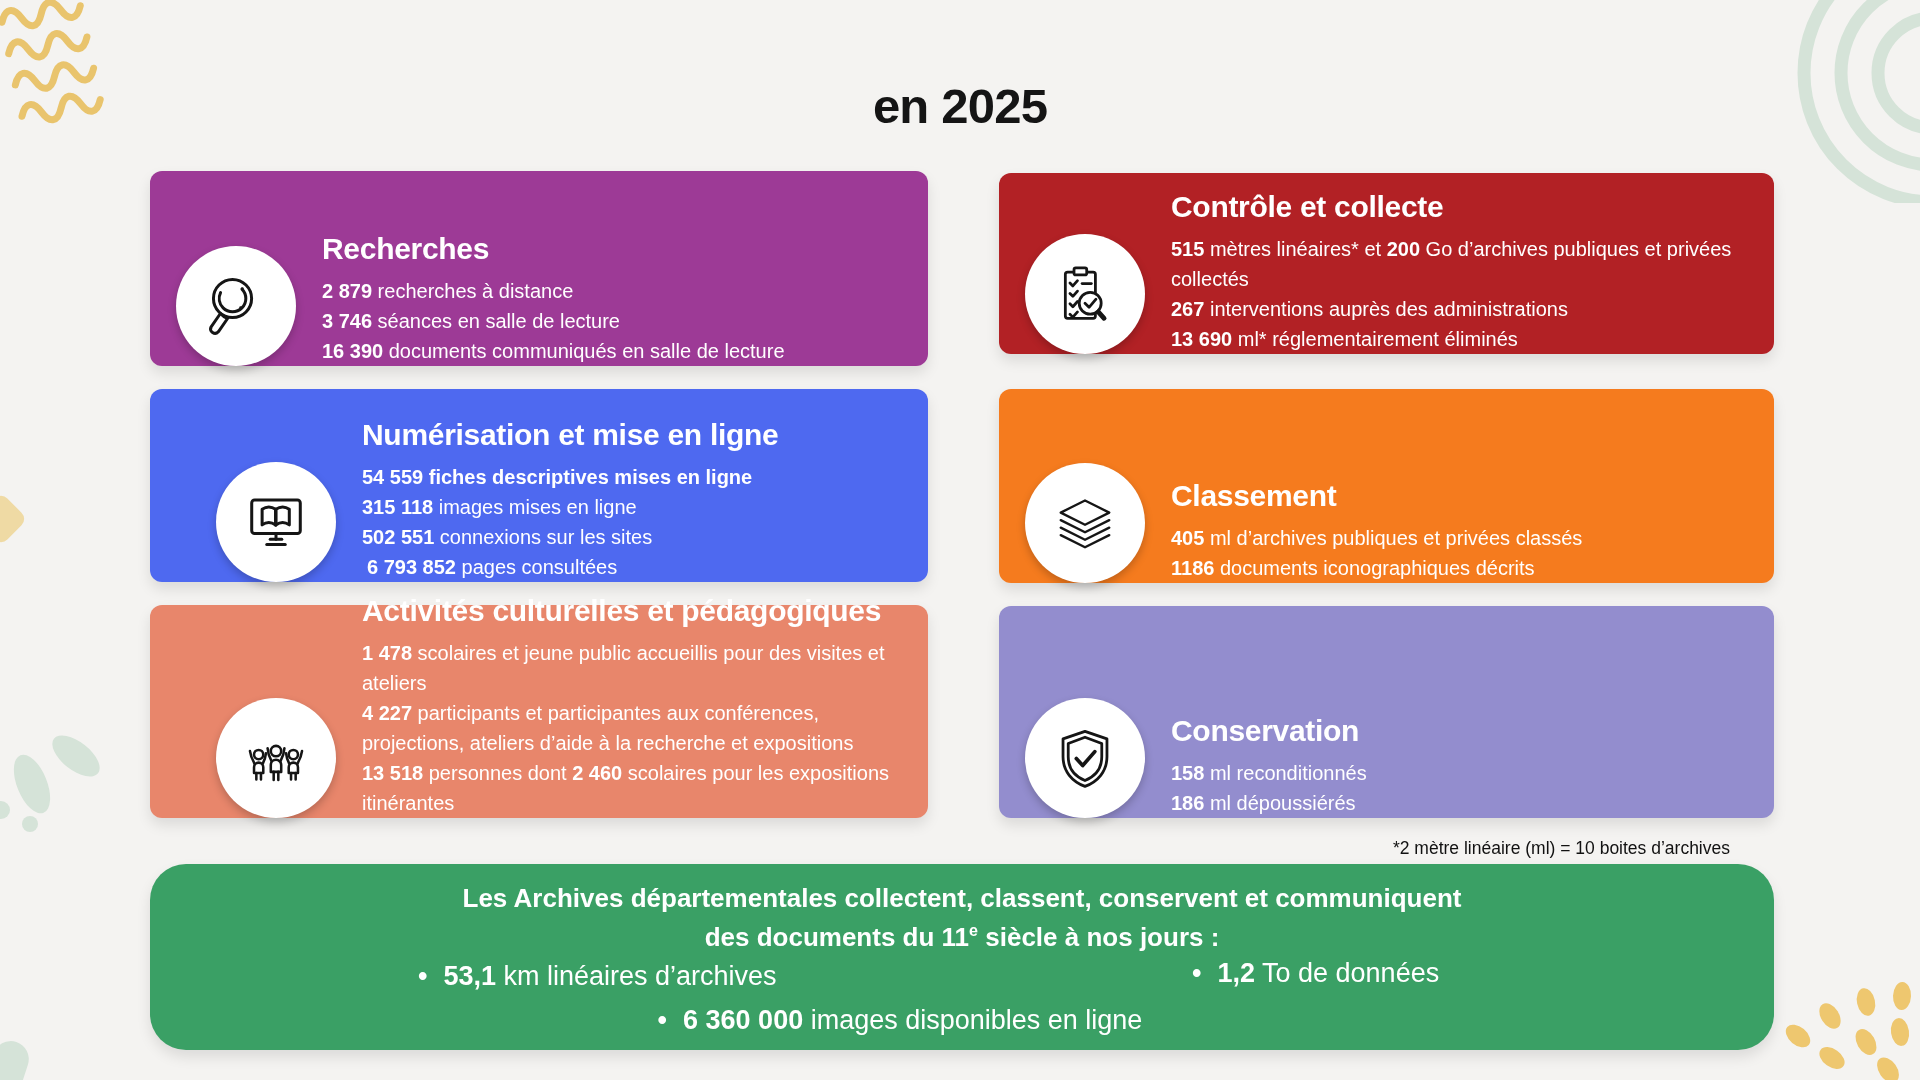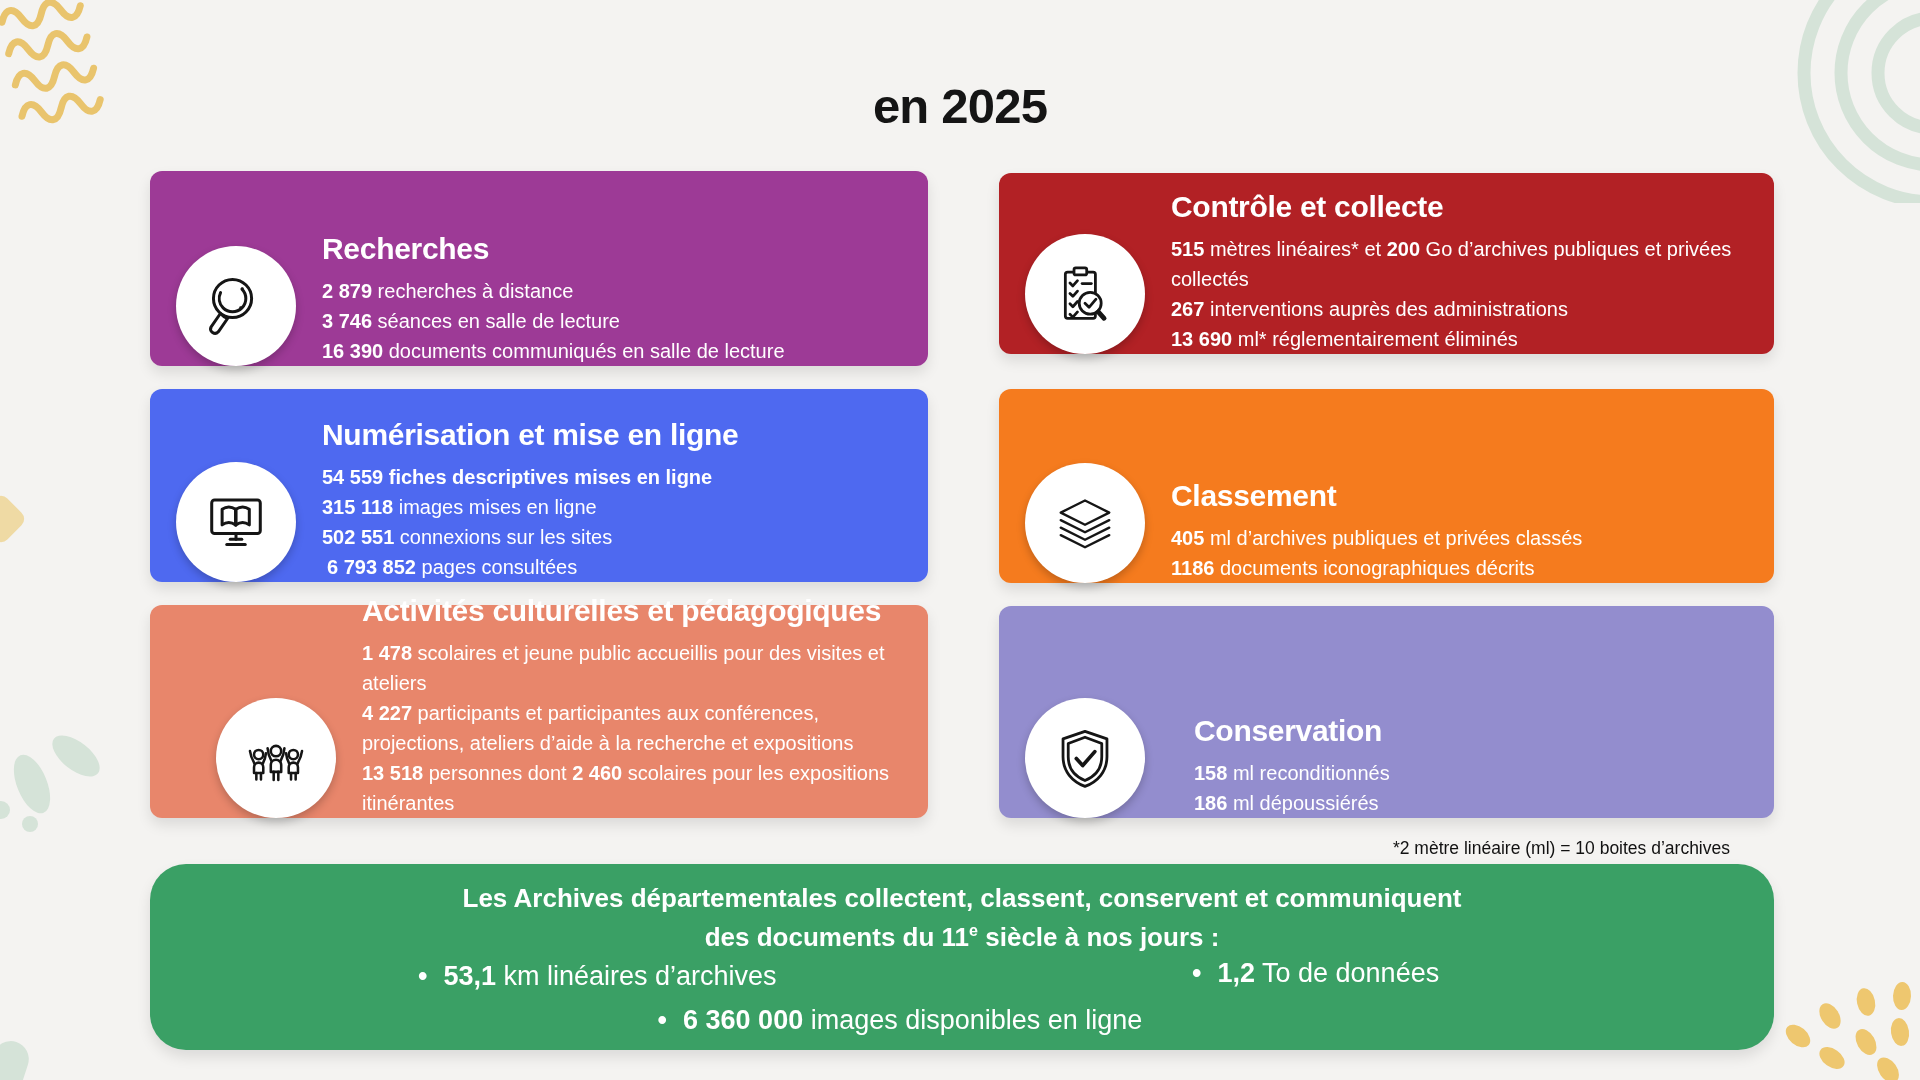--- a/index.html
+++ b/index.html
@@ -30,25 +30,25 @@
     box-shadow:0 4px 9px rgba(0,0,0,.22);
   }
   .icon-circle svg { width:74px; height:74px; }
   .card-body { flex:1; padding-right:24px; }
   .card-title { font-size:30px; font-weight:700; margin-bottom:10px; letter-spacing:-0.3px; }
   .card-line { font-size:20px; line-height:30px; }
   .card-line b, .bullet b, .s-head b { font-weight:700; }
   .card-line.indent { padding-left:5px; }
 
   .pos-rech  { left:150px; top:171px; width:778px; height:195px; }
-  .pos-num   { left:150px; top:389px; width:778px; height:193px; }
+  .pos-num   { left:150px; top:389px; width:778px; height:193px;padding-left:40px; }
   .pos-act   { left:150px; top:605px; width:778px; height:213px; }
   .pos-ctrl  { left:999px; top:173px; width:775px; height:181px; }
   .pos-class { left:999px; top:389px; width:775px; height:194px; }
-  .pos-cons  { left:999px; top:606px; width:775px; height:212px;gap:23px; }
+  .pos-cons  { left:999px; top:606px; width:775px; height:212px; }
 
   
   .footnote { position:absolute; top:838px; right:190px; font-size:17.5px; color:#111; }
 
   
   .summary {
     position:absolute; left:150px; top:864px; width:1624px; height:186px;
     border-radius:36px; color:#fff; box-shadow:0 7px 14px rgba(0,0,0,.10);
   }
   .s-head { position:absolute; left:0; width:100%; text-align:center; font-weight:700; font-size:26px; }

